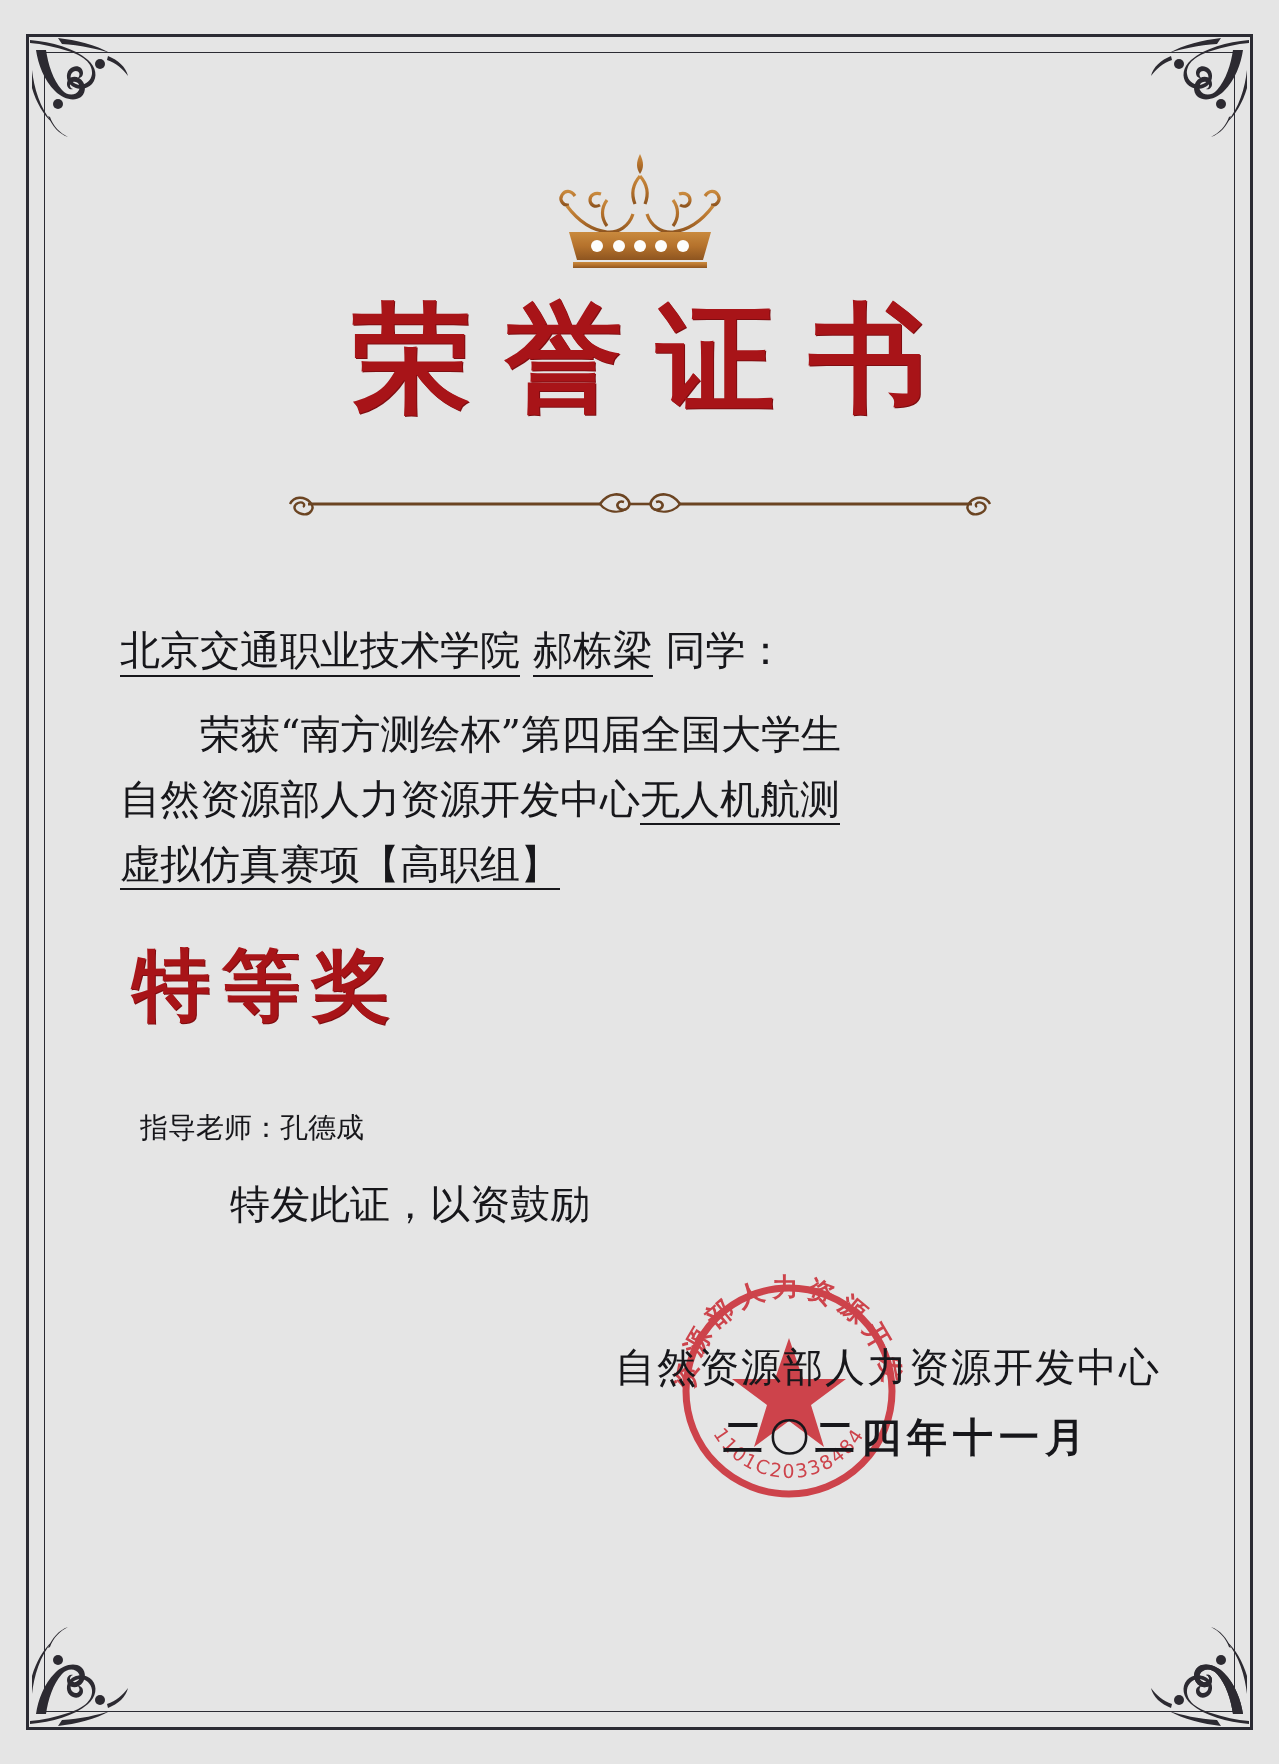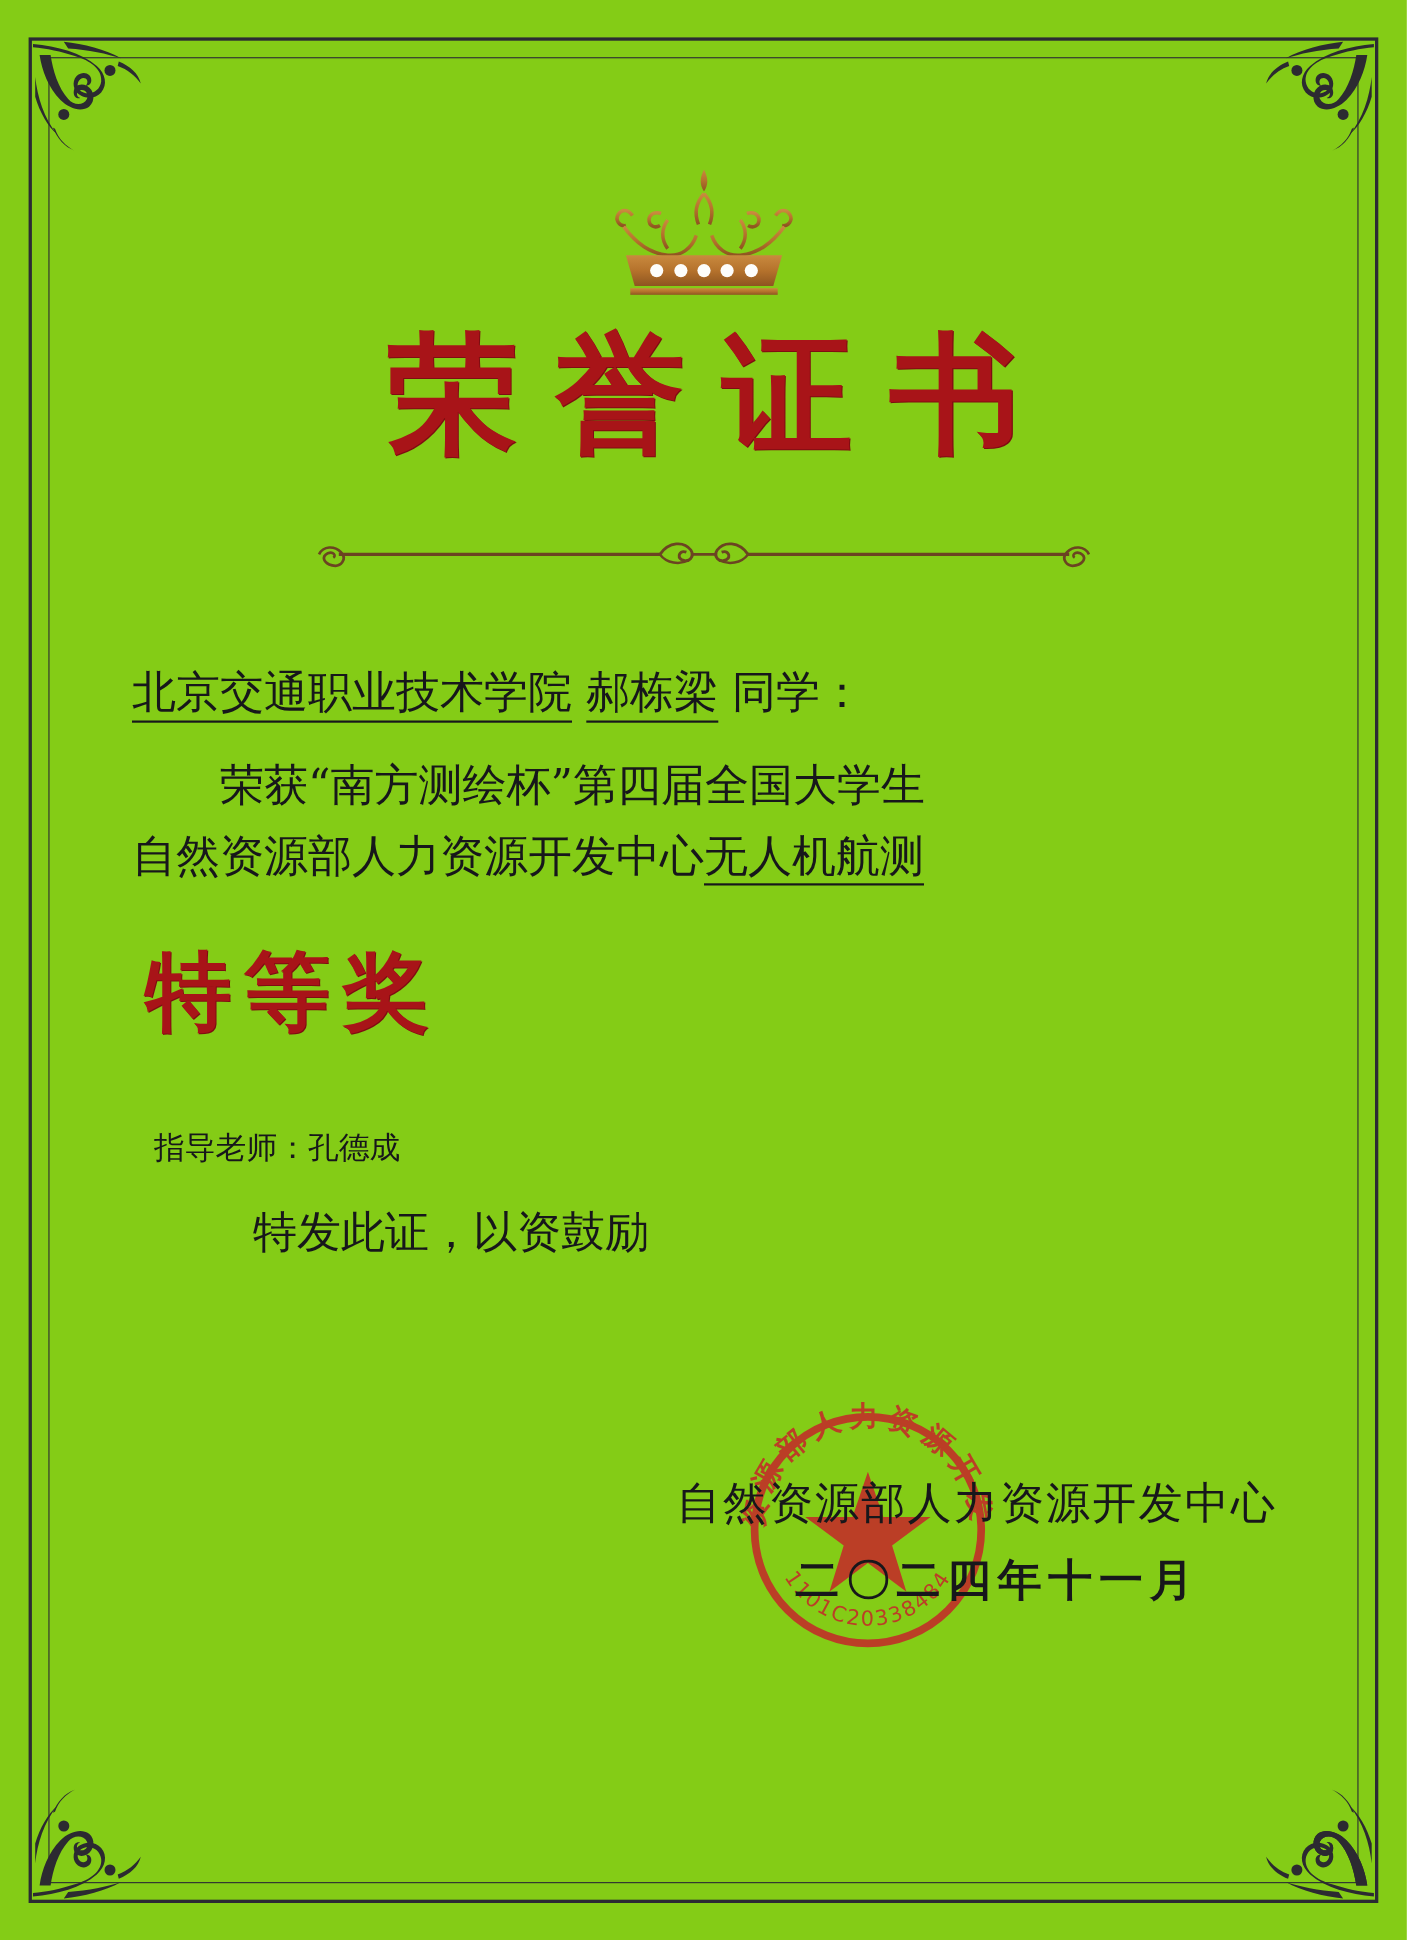--- a/index.html
+++ b/index.html
@@ -11,21 +11,21 @@
     width: 1279px;
     height: 1764px;
     font-family: "DejaVu Serif", "Liberation Serif", serif;
     position: relative;
     overflow: hidden;
   }
 
   .certificate {
     position: absolute;
     inset: 0;
-    background: #84cc16;
+    background: #e5e5e5;
   }
 
   
   .frame-outer {
     position: absolute;
     left: 26px;
     top: 34px;
     right: 26px;
     bottom: 34px;
     border: 3px solid #2b2b33;
@@ -90,21 +90,21 @@
     width: 740px;
     height: 52px;
   }
   .divider svg { width: 100%; height: 100%; display: block; }
 
   
   .body-block {
     position: absolute;
     left: 120px;
     right: 110px;
-    top: 600px;
+    top: 620px;
     color: #17171b;
     font-family: "DejaVu Serif", "Liberation Serif", serif;
   }
   .salutation {
     font-size: 40px;
     line-height: 1.5;
     white-space: nowrap;
   }
   .salutation .named {
     border-bottom: 2px solid #17171b;
@@ -295,20 +295,23 @@
       <span>同学：</span>
     </div>
 
     <div class="para">
       <div style="text-indent:80px;">
         <span>荣获“南方测绘杯”第四届全国大学生</span>
       </div>
       <div>
         <span>自然资源部人力资源开发中心</span><span class="u">无人机航测</span>
       </div>
+      <div>
+        <span class="u">虚拟仿真赛项【高职组】</span>
+      </div>
     </div>
 
     <div class="award">特等奖</div>
 
     <div class="teacher">
       <span>指导老师：</span><span>孔德成</span>
     </div>
 
     <div class="encourage">特发此证，以资鼓励</div>
   </div>

